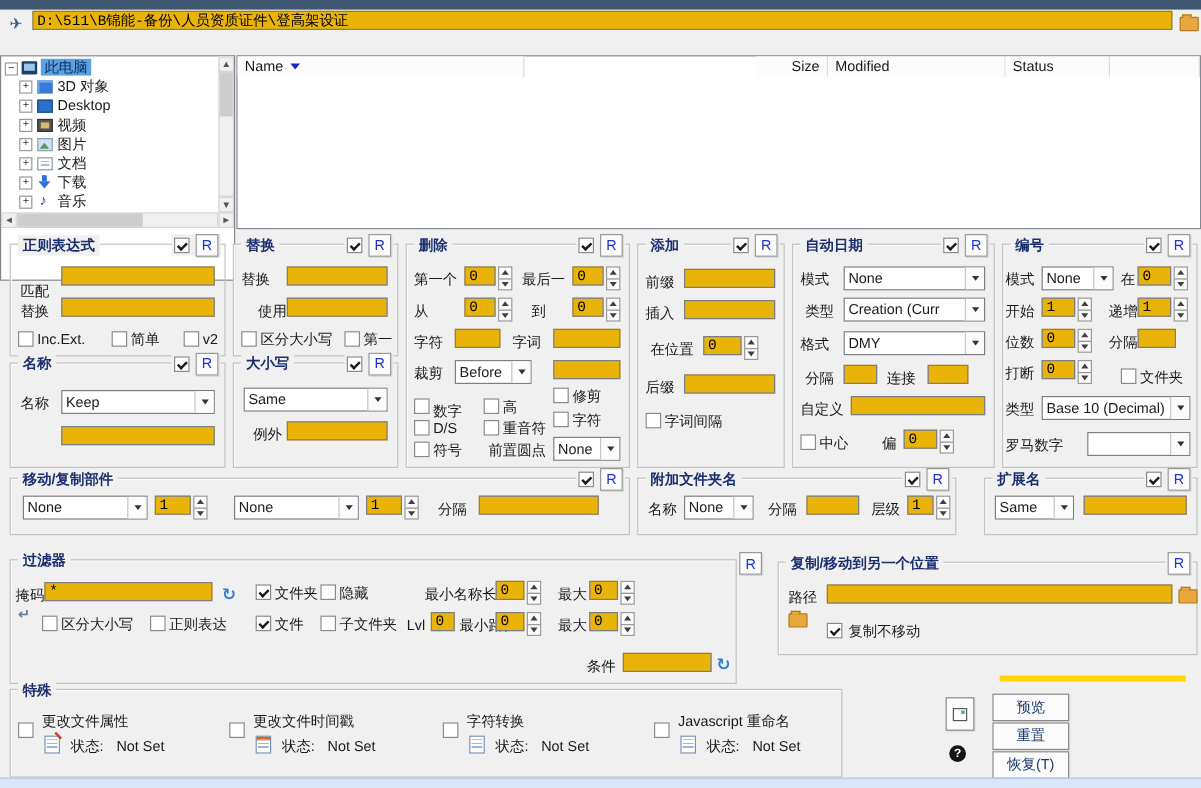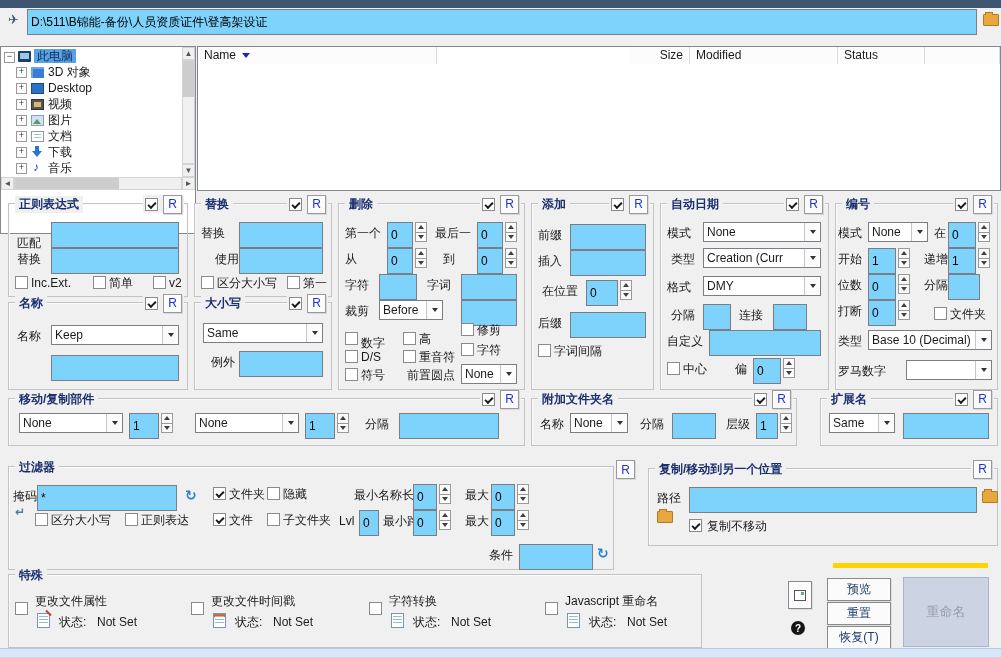--- a/index.html
+++ b/index.html
@@ -1,21 +1,21 @@
 <!DOCTYPE html>
 <html><head>
 <meta charset="utf-8">
 <style>
   html,body{margin:0;padding:0}
   #app{position:relative;width:1001px;height:657px;background:#f0f0f0;
        font-family:"Liberation Sans","DejaVu Sans",sans-serif;font-size:12px;color:#1a1a1a;overflow:hidden}
   .abs{position:absolute}
   .lbl{position:absolute;white-space:nowrap;line-height:14px}
-  .inp{position:absolute;background:#7dd3fc;border:1px solid #7b7f85;box-sizing:border-box;height:26px;
-       font-family:Liberation Sans, sans-serif;font-size:12px;padding:1px 3px;overflow:hidden;white-space:nowrap}
+  .inp{position:absolute;background:#eab308;border:1px solid #7b7f85;box-sizing:border-box;height:16px;
+       font-family:Liberation Mono, monospace;font-size:12px;padding:1px 3px;overflow:hidden;white-space:nowrap}
   input.inp{outline:none}
   .dd{position:absolute;height:20px;background:#fff;border:1px solid #7b7f85;box-sizing:border-box;display:flex;align-items:center}
   .dd .t{flex:1;padding:0 3px;overflow:hidden;white-space:nowrap}
   .dd .a{width:15px;align-self:stretch;border-left:1px solid #c6c6c6;background:#fbfbfb;display:flex;align-items:center;justify-content:center}
   .dd .a::after{content:"";border-left:3.5px solid transparent;border-right:3.5px solid transparent;border-top:4px solid #333}
   .ud{position:absolute;width:12px;height:20px;display:flex;flex-direction:column}
   .ud span{flex:1;border:1px solid #9a9a9a;background:#fbfbfb;display:flex;align-items:center;justify-content:center;box-sizing:border-box}
   .ud span:last-child{margin-top:-1px}
   .ud span:first-child::after{content:"";border-left:3px solid transparent;border-right:3px solid transparent;border-bottom:4px solid #404040}
   .ud span:last-child::after{content:"";border-left:3px solid transparent;border-right:3px solid transparent;border-top:4px solid #404040}
@@ -537,16 +537,15 @@
   </div>
 
   <div class="yellowbar" style="left:833px;top:563px;width:155px;height:5px"></div>
   <div class="btn" style="left:788px;top:581px;width:22px;height:26px">
     <span class="miniwin"></span>
     </div>
   <div class="help" style="left:791px;top:621px">?</div>
   <div class="btn" style="left:827px;top:578px;width:62px;height:21px">预览</div>
   <div class="btn" style="left:827px;top:602px;width:62px;height:21px">重置</div>
   <div class="btn" style="left:827px;top:626px;width:62px;height:21px">恢复(T)</div>
-  <div class="btn rename" style="left:903px;top:577px;width:84px;height:68px">重命名</div>
 
   <div class="statusbar"></div>
 </div>
 
 </body></html>

